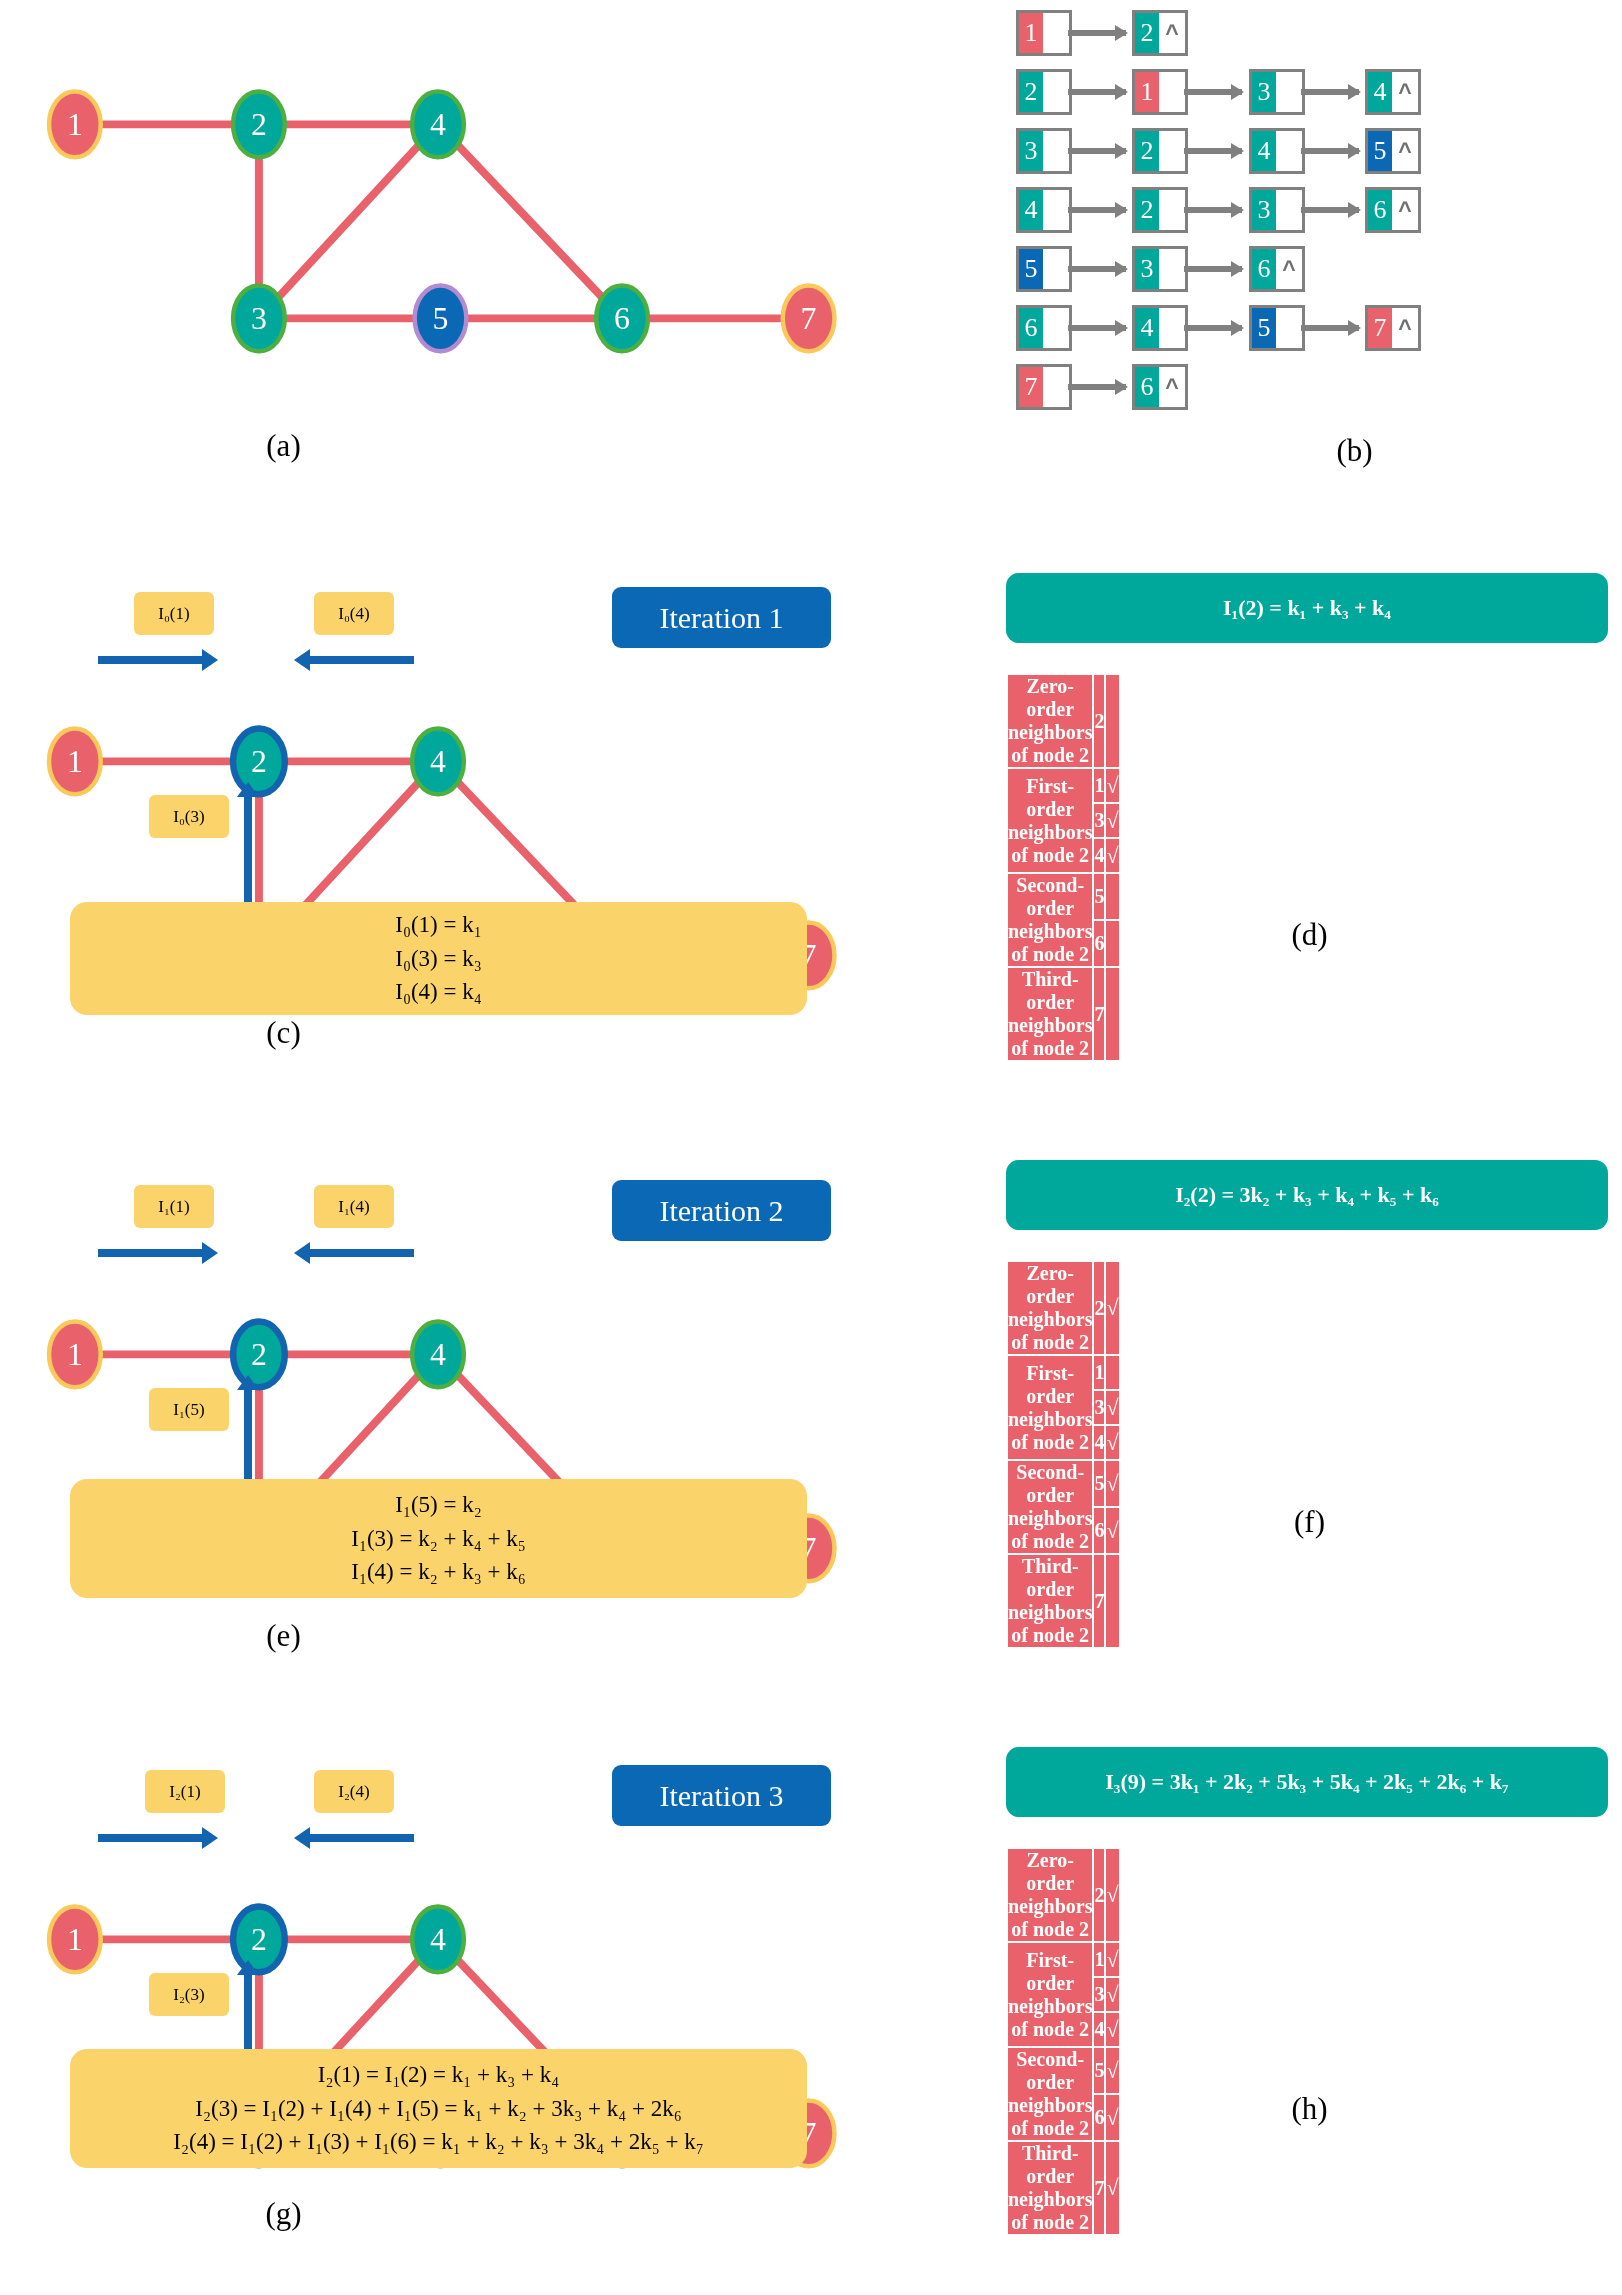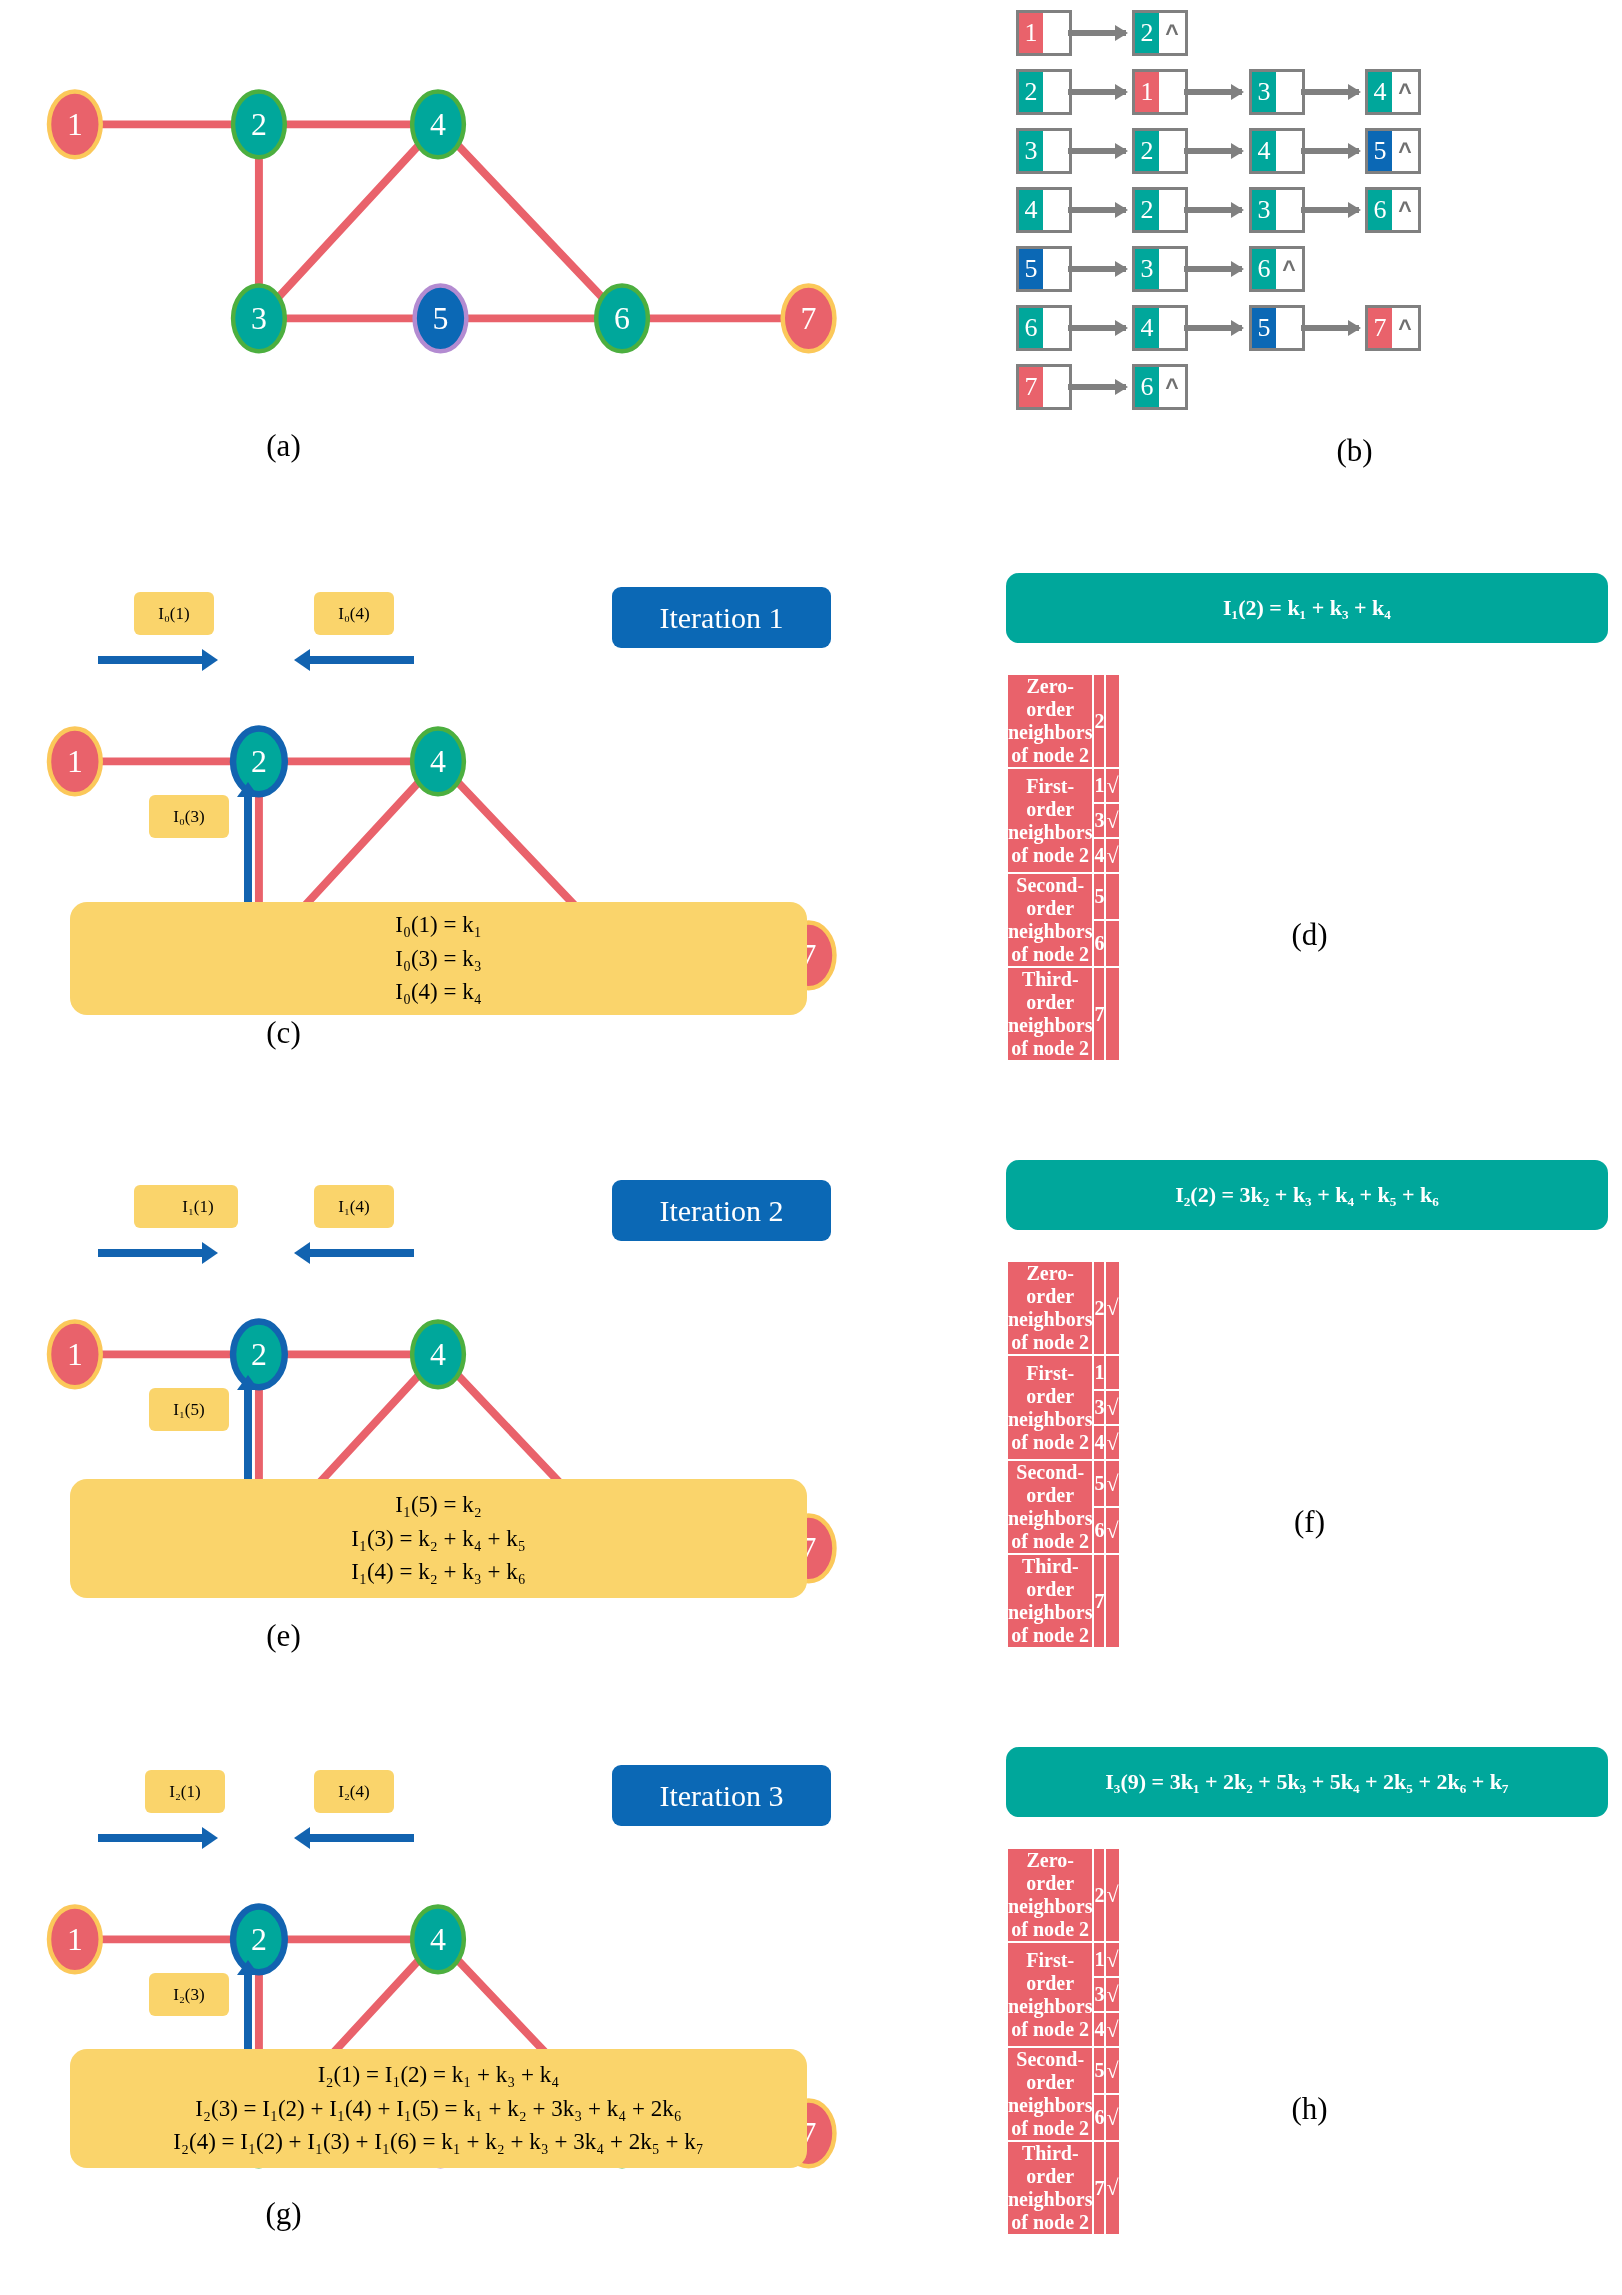--- a/index.html
+++ b/index.html
@@ -433,21 +433,21 @@
           <g>
             <ellipse cx="1250" cy="640" rx="52" ry="66" fill="#00A79B" stroke="#4CAF3F" stroke-width="9"></ellipse>
             <text class="node-label" x="1250" y="640">6</text>
           </g>
           <g>
             <ellipse cx="1625" cy="640" rx="52" ry="66" fill="#E9626B" stroke="#FBC85A" stroke-width="9"></ellipse>
             <text class="node-label" x="1625" y="640">7</text>
           </g>
         </svg>
       </div>
-    <div class="msg-tag" style="left:134px;top:5px;width:80px;height:43px;padding-left:24px;">I₁(1)</div>
+    <div class="msg-tag" style="left:134px;top:5px;width:80px;height:43px;">I₁(1)</div>
     <div class="msg-tag" style="left:314px;top:5px;width:80px;height:43px;">I₁(4)</div>
     <div class="msg-tag" style="left:149px;top:208px;width:80px;height:43px;">I₁(5)</div>
     <div class="flow-arrow h right" style="left:98px;top:69px;width:105px;"></div>
     <div class="flow-arrow h left" style="left:309px;top:69px;width:105px;"></div>
     <div class="flow-arrow v up" style="left:244px;top:209px;height:144px;"></div>
     <div class="iter-badge" style="left:612px;top:0px;width:219px;height:61px;">Iteration 2</div>
     <div class="note-box" id="note-e" style="left:70px;top:299px;width:737px;height:119px;">
         <div>I₁(5) = k₂</div>
         <div>I₁(3) = k₂ + k₄ + k₅</div>
         <div>I₁(4) = k₂ + k₃ + k₆</div>

